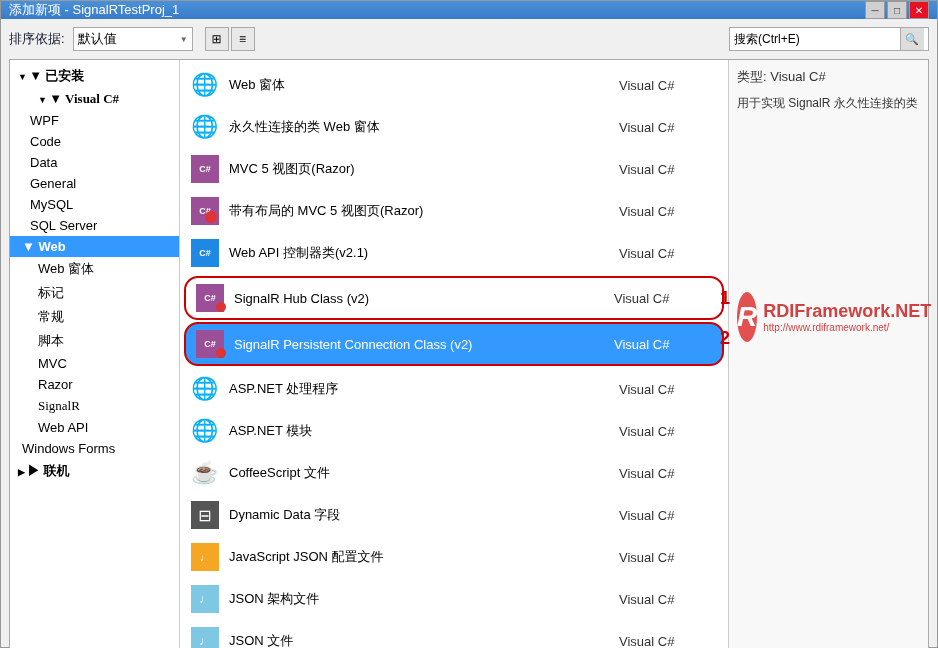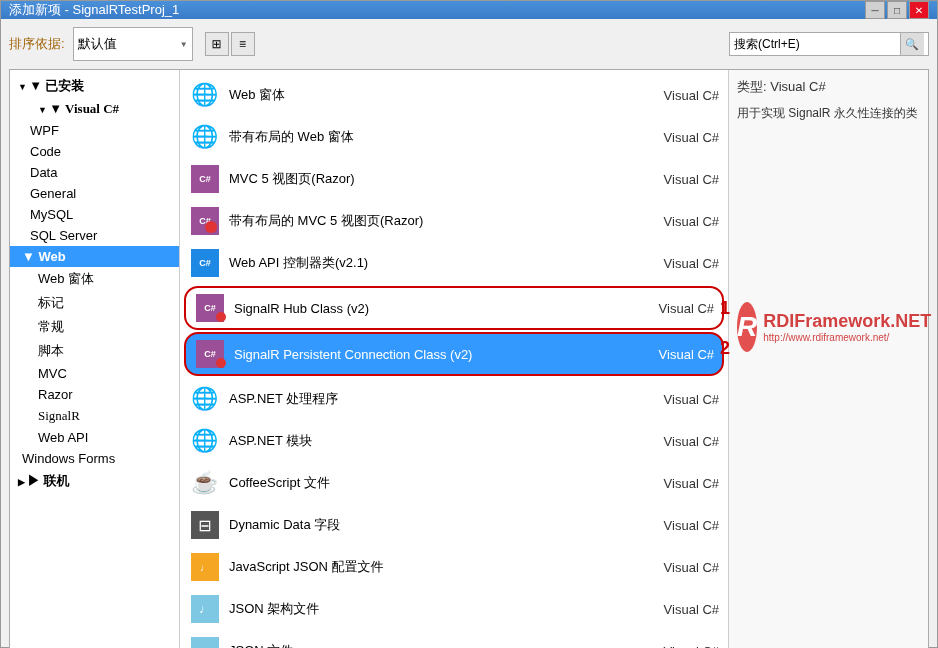--- a/index.html
+++ b/index.html
@@ -9,22 +9,22 @@
     
     .title-bar { background: linear-gradient(to bottom, #4a90d9, #3a7bc8); height: 30px; display: flex; align-items: center; justify-content: space-between; padding: 0 8px; color: white; font-size: 13px; }
     .title-bar-text { color: white; font-size: 13px; }
     .title-bar-buttons { display: flex; gap: 2px; }
     .title-btn { width: 20px; height: 18px; background: #d0d0d0; border: 1px solid #999; cursor: pointer; display: flex; align-items: center; justify-content: center; font-size: 10px; color: #333; }
     .title-btn.close { background: #e81123; color: white; }
     
     .content { display: flex; flex-direction: column; flex: 1; padding: 8px; gap: 8px; }
     
     .top-row { display: flex; align-items: center; gap: 8px; }
-    .sort-label { color: #a16207; white-space: nowrap; }
-    .sort-combo { width: 120px; height: 34px; border: 1px solid #aaa; background: white; padding: 0 4px; display: flex; align-items: center; justify-content: space-between; cursor: pointer; }
+    .sort-label { color: #0f172a; white-space: nowrap; }
+    .sort-combo { width: 120px; height: 24px; border: 1px solid #aaa; background: white; padding: 0 4px; display: flex; align-items: center; justify-content: space-between; cursor: pointer; }
     .sort-combo-arrow { font-size: 8px; color: #666; }
     .view-icons { display: flex; gap: 2px; margin-left: 4px; }
     .view-icon-btn { width: 24px; height: 24px; border: 1px solid #aaa; background: #e8e8e8; display: flex; align-items: center; justify-content: center; cursor: pointer; font-size: 12px; }
     .search-box { margin-left: auto; display: flex; align-items: center; border: 1px solid #aaa; background: white; height: 24px; width: 200px; }
     .search-input { border: none; outline: none; padding: 0 4px; width: 170px; font-size: 12px; background: transparent; }
     .search-btn { width: 24px; height: 22px; background: #ddd; border-left: 1px solid #aaa; display: flex; align-items: center; justify-content: center; cursor: pointer; font-size: 11px; }
     
     .main-area { display: flex; flex: 1; gap: 0; border: 1px solid #aaa; background: white; }
     
     .sidebar { width: 170px; border-right: 1px solid #ccc; padding: 4px 0; overflow-y: auto; background: #fff; flex-shrink: 0; }
@@ -35,21 +35,21 @@
     .sidebar-sub.selected { background: #3399ff; color: white; }
     .sidebar-sub.bold { font-weight: bold; }
     
     .list-area { flex: 1; display: flex; flex-direction: column; overflow: hidden; position: relative; }
     .list-scroll { flex: 1; overflow-y: auto; padding: 4px 0; }
     .list-item { display: flex; align-items: center; padding: 4px 8px; cursor: pointer; border: 1px solid transparent; min-height: 32px; }
     .list-item.selected-blue { background: #3399ff; color: white; border: 1px solid #0066cc; }
     
     .item-icon { width: 32px; height: 32px; flex-shrink: 0; display: flex; align-items: center; justify-content: center; margin-right: 8px; }
     .item-name { flex: 1; }
-    .item-category { width: 100px; text-align: right; color: #333; flex-shrink: 0; }
+    .item-category { width: 100px; text-align: left; color: #333; flex-shrink: 0; }
     .list-item.selected-blue .item-category { color: white; }
     
     .right-panel { width: 200px; border-left: 1px solid #ccc; padding: 8px; background: #f8f8f8; flex-shrink: 0; }
     .right-type { font-size: 13px; margin-bottom: 8px; color: #333; }
     .right-desc { font-size: 12px; color: #333; line-height: 1.5; }
     
     
     .watermark { position: absolute; bottom: 40px; right: 10px; display: flex; align-items: center; gap: 6px; opacity: 0.85; }
     .watermark-r { width: 50px; height: 50px; background: #e03333; border-radius: 50%; display: flex; align-items: center; justify-content: center; font-size: 28px; font-weight: bold; color: white; font-style: italic; }
     .watermark-text { display: flex; flex-direction: column; }
@@ -122,21 +122,21 @@
               <span style="font-size:22px;">🌐</span>
             </div>
             <div class="item-name">Web 窗体</div>
             <div class="item-category">Visual C#</div>
           </div>
 
           <div class="list-item">
             <div class="item-icon">
               <span style="font-size:22px;">🌐</span>
             </div>
-            <div class="item-name">带有布局的 Web 窗体</div>
+            <div class="item-name">永久性连接的类 Web 窗体</div>
             <div class="item-category">Visual C#</div>
           </div>
 
           <div class="list-item">
             <div class="item-icon">
               <div style="width:28px;height:28px;background:#9b4f96;display:flex;align-items:center;justify-content:center;color:white;font-size:9px;font-weight:bold;">C#</div>
             </div>
             <div class="item-name">MVC 5 视图页(Razor)</div>
             <div class="item-category">Visual C#</div>
           </div>

